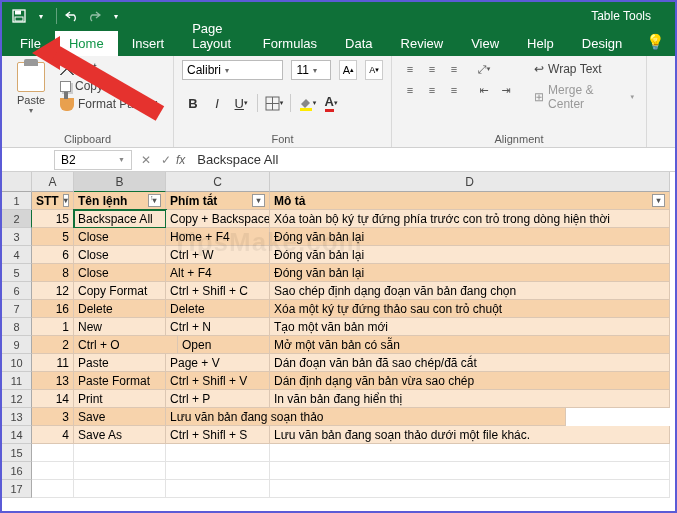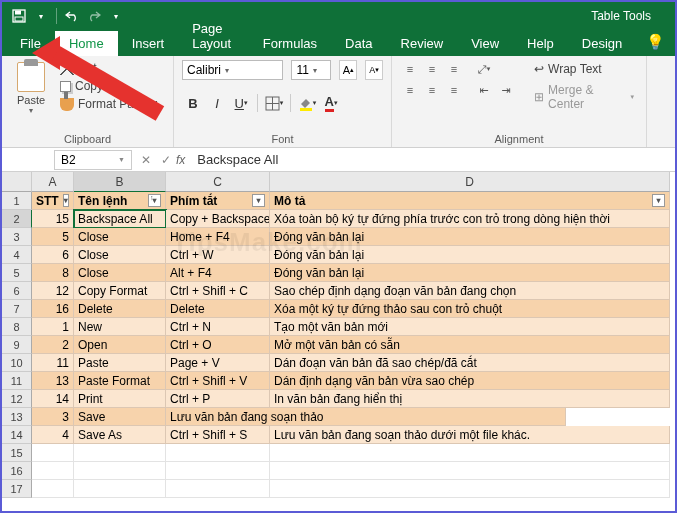--- a/index.html
+++ b/index.html
@@ -336,22 +336,22 @@
           <div class="dcell cw-d">Xóa một ký tự đứng thảo sau con trỏ chuột</div>
         </div>
         <div class="drow band-a">
           <div class="dcell cw-a num">1</div>
           <div class="dcell cw-b">New</div>
           <div class="dcell cw-c">Ctrl + N</div>
           <div class="dcell cw-d">Tạo một văn bản mới</div>
         </div>
         <div class="drow band-b">
           <div class="dcell cw-a num">2</div>
+          <div class="dcell cw-c">Ctrl + O</div>
           <div class="dcell cw-b">Open</div>
-          <div class="dcell cw-c">Ctrl + O</div>
           <div class="dcell cw-d">Mở một văn bản có sẵn</div>
         </div>
         <div class="drow band-a">
           <div class="dcell cw-a num">11</div>
           <div class="dcell cw-b">Paste</div>
           <div class="dcell cw-c">Page + V</div>
           <div class="dcell cw-d">Dán đoạn văn bản đã sao chép/đã cắt</div>
         </div>
         <div class="drow band-b">
           <div class="dcell cw-a num">13</div>

